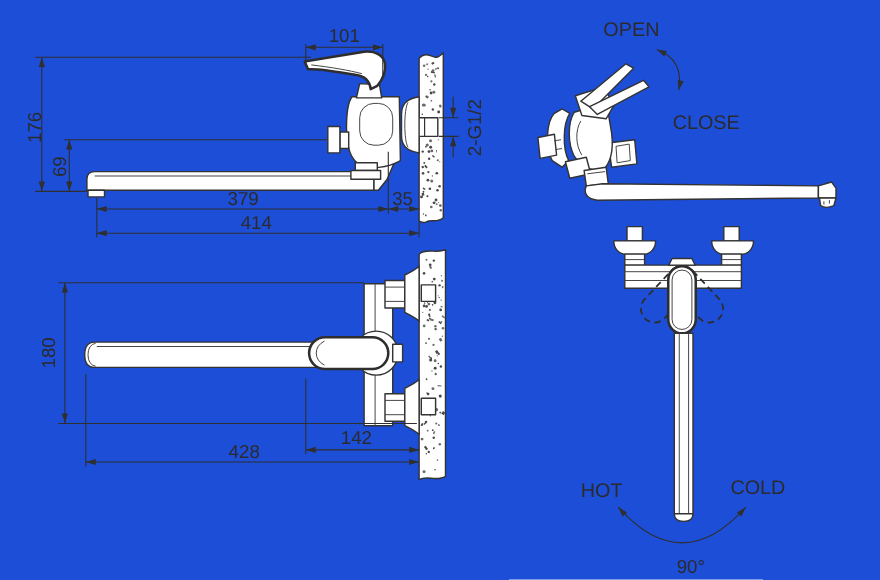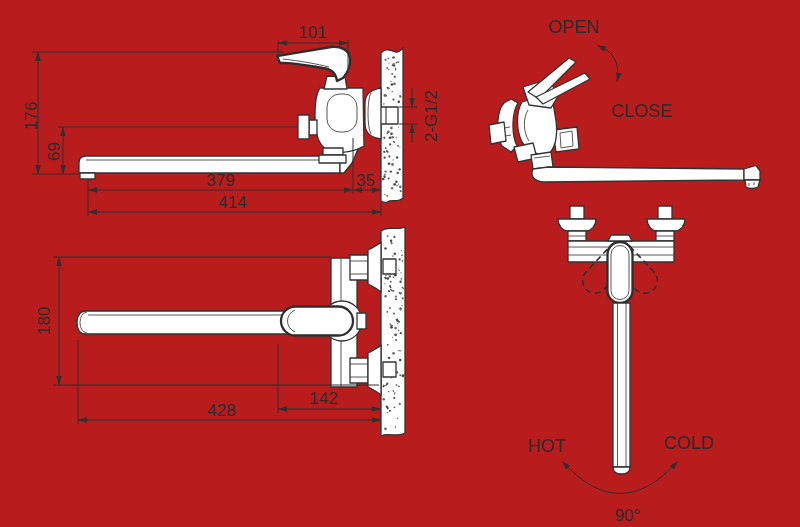--- a/index.html
+++ b/index.html
@@ -1,16 +1,16 @@
 <!DOCTYPE html>
 <html><head>
 <meta charset="utf-8">
 <style>
   html,body{margin:0;padding:0;background:#ffffff;}
-  .canvas{position:relative;width:800px;height:527px;background:#b91c1c;overflow:hidden;}
+  .canvas{position:relative;width:800px;height:527px;background:#1d4ed8;overflow:hidden;}
   svg{display:block;}
   svg text{font-family:"Liberation Sans","DejaVu Sans",sans-serif;font-size:17px;fill:#2b2b2b;}
   .lbl-big{font-size:18px;}
   .ol{fill:#ffffff;stroke:#333333;stroke-width:1.3;stroke-linejoin:round;}
   .olb{fill:#ffffff;stroke:#2e2e2e;stroke-width:2.3;stroke-linejoin:round;}
   .ln{fill:none;stroke:#333333;stroke-width:1.1;}
   .thin{fill:none;stroke:#444444;stroke-width:0.9;}
   .dim{fill:none;stroke:#2f2f2f;stroke-width:1;}
   .ah{fill:#2f2f2f;stroke:none;}
   .dash{fill:none;stroke:#2e2e2e;stroke-width:1.6;stroke-dasharray:6 4;stroke-linejoin:round;}

